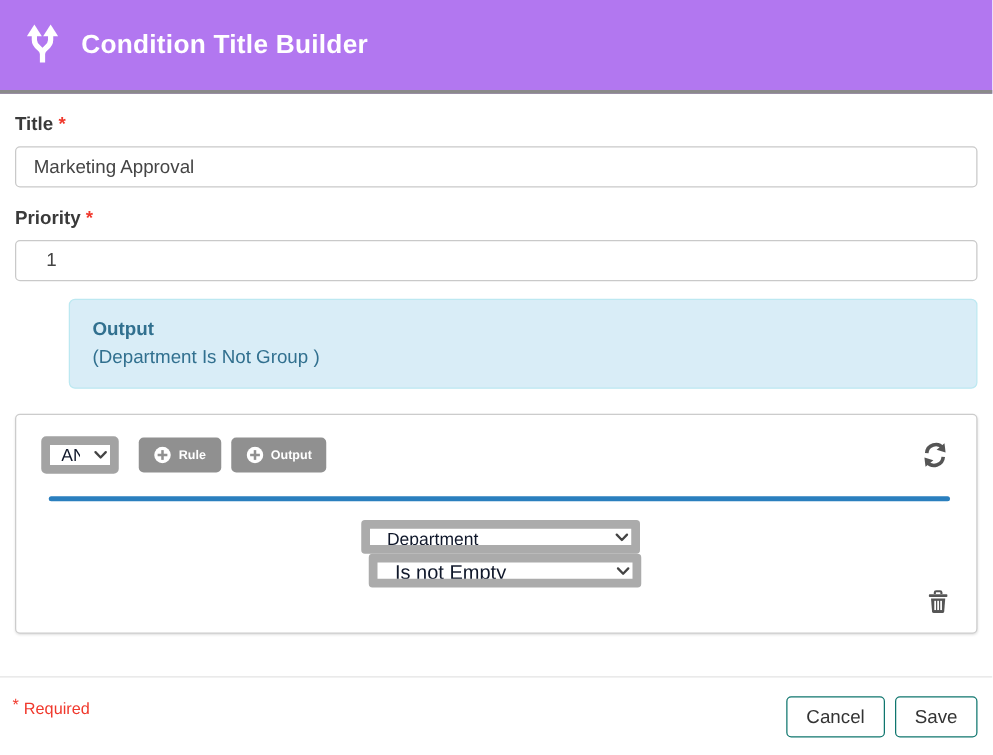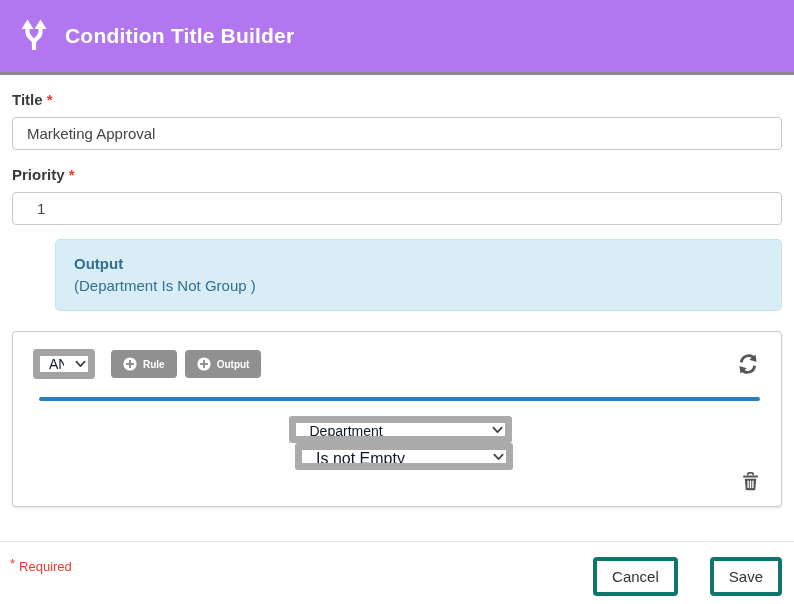--- a/index.html
+++ b/index.html
@@ -124,26 +124,25 @@
     position:absolute; left:0; right:0; top:541px; bottom:0;
     border-top:1px solid #e4e4e4;
     padding:15px 12px 0 10px;
     display:flex; align-items:flex-start;
   }
   .req-note { font-size:13px; color:var(--required-red); margin-top:2px; }
   .req-note .note-star { position:relative; top:-3px; margin-right:4px; font-size:13px; }
   .footer-buttons { margin-left:auto; display:flex; gap:8px; }
   .dlg-btn {
     background:#fff;
-    border:4px solid #0f766e; border-radius:4px;
+    border:1px solid #0f766e; border-radius:4px;
     font-family:"Liberation Sans", sans-serif;
     font-size:15px; color:#333;
     padding:7px 15px; min-width:62px;
     cursor:pointer;
-    margin-left:24px;
   }
 </style>
 </head>
 <body style="--header-bg: #b277f0; --accent-blue: #2a7fbe; --alert-bg: #d9edf7; --alert-border: #bce8f1; --alert-text: #31708f; --button-gray: #909090; --required-red: #f0382c; --icon-gray: #555555;">
 
 <div class="app-header">
   <span class="brand-icon">
     <svg viewBox="0 0 36 36" width="36" height="36">
       <path d="M18 32 V25 C18 20 11.5 20.5 11.5 14 V10" fill="none" stroke="#fff" stroke-width="4.2"></path>
       <path d="M18 25 C18 20 24.5 20.5 24.5 14 V10" fill="none" stroke="#fff" stroke-width="4.2"></path>

